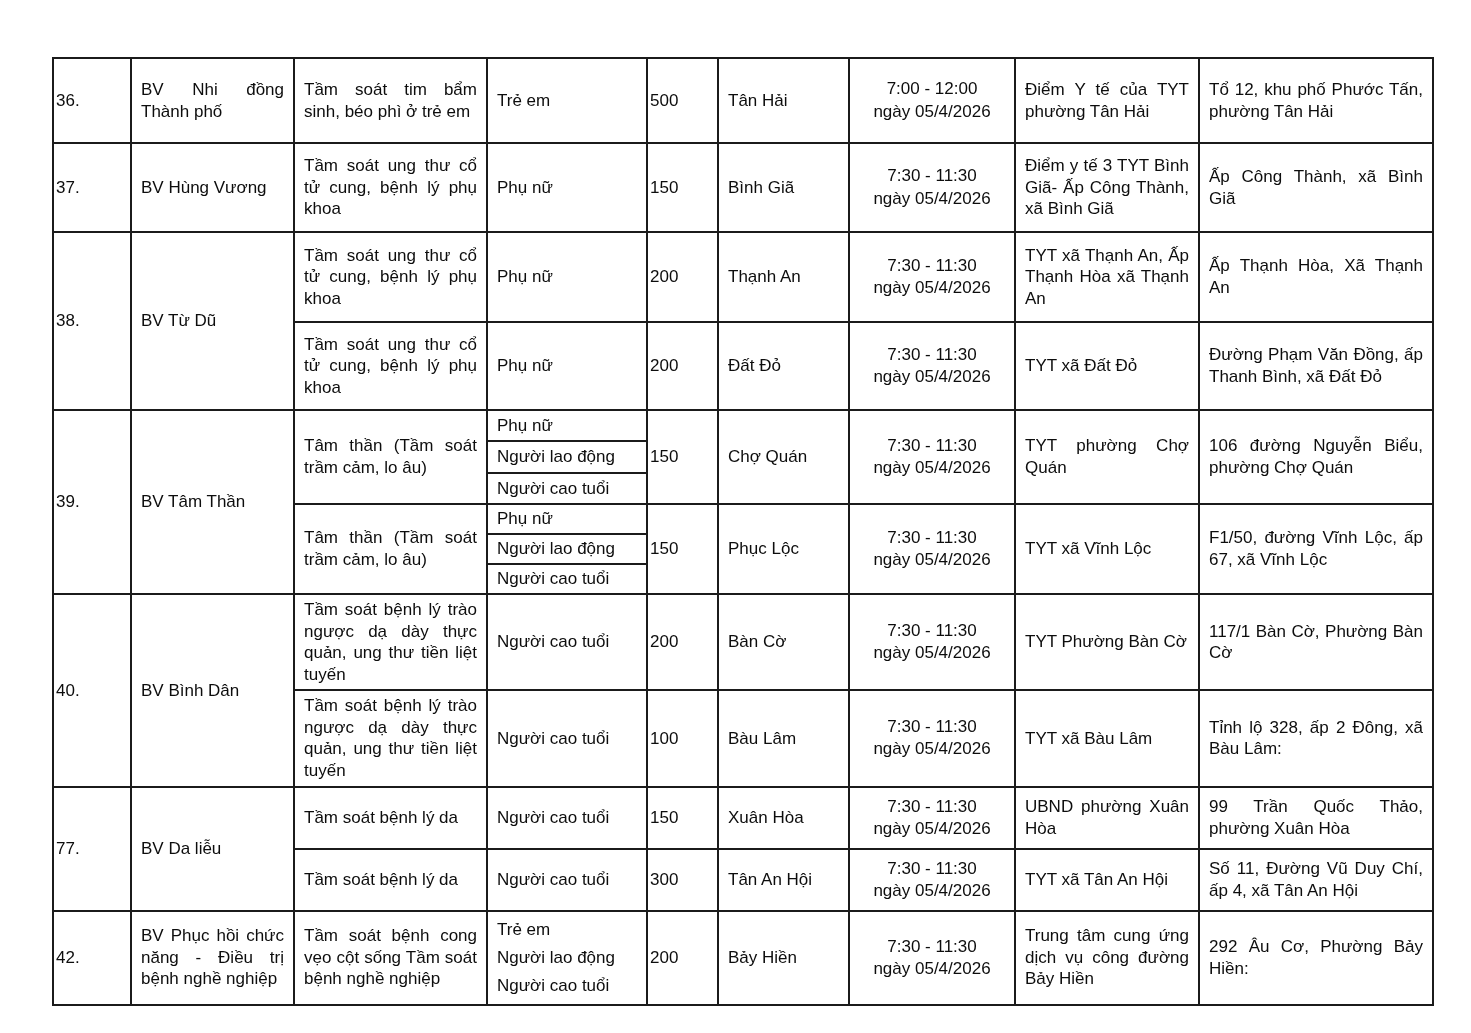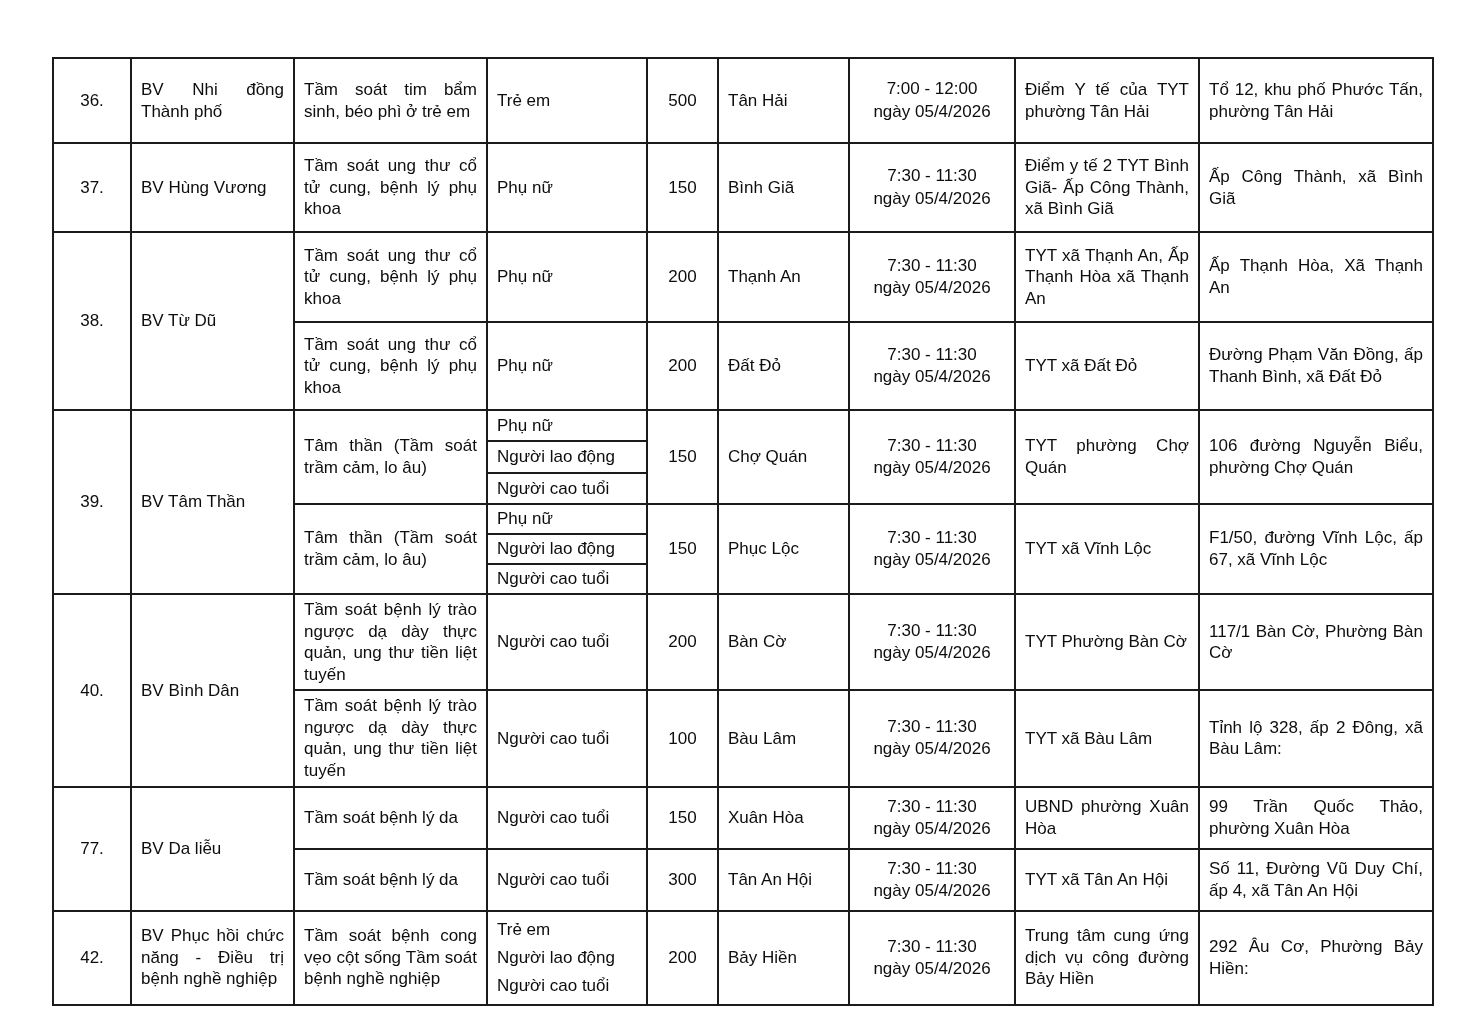--- a/index.html
+++ b/index.html
@@ -1,21 +1,21 @@
 <!DOCTYPE html>
 <html><head>
 <meta charset="utf-8">
 <style>
   html,body{margin:0;padding:0;background:#ffffff;}
   body{width:1471px;height:1033px;font-family:"Liberation Sans",sans-serif;color:#0d0d0d;}
   .page{position:relative;width:1471px;height:1033px;background:#fff;overflow:hidden;}
   table.sched{position:absolute;left:52px;top:57px;width:1380px;border-collapse:collapse;table-layout:fixed;}
   td{border:2px solid #1b1b1b;font-size:17px;line-height:1.27;vertical-align:middle;
      padding:4px 9px;overflow:hidden;overflow-wrap:break-word;}
-  td.center{text-align:center;padding:12px 2px;}
+  td.center{padding:12px 2px;}
   td.justify{text-align:justify;}
   td.left{text-align:left;}
   td.split{padding:0;}
   .splitwrap{display:flex;flex-direction:column;height:100%;}
   .mini{flex:1;display:flex;align-items:center;padding:0 9px;}
   .mini + .mini{border-top:2px solid #1b1b1b;}
   .h92{height:92px;} .h88{height:88px;}
   .stack div{line-height:28px;}
   .timecell div{line-height:1.3;text-align:center;}
 </style>
@@ -56,21 +56,21 @@
       <td class="center">37.</td>
       <td class="justify">BV Hùng Vương</td>
       <td class="justify">Tầm soát ung thư cổ tử cung, bệnh lý phụ khoa</td>
       <td class="left">Phụ nữ</td>
       <td class="center">150</td>
       <td class="left">Bình Giã</td>
       <td class="left timecell">
         <div>7:30 - 11:30</div>
         <div>ngày 05/4/2026</div>
       </td>
-      <td class="justify">Điểm y tế 2 TYT Bình Giã- Ấp Công Thành, xã Bình Giã</td>
+      <td class="justify">Điểm y tế 3 TYT Bình Giã- Ấp Công Thành, xã Bình Giã</td>
       <td class="justify">Ấp Công Thành, xã Bình Giã</td>
     </tr>
 
     <tr style="height:90px">
       <td class="center" rowspan="2">38.</td>
       <td class="justify" rowspan="2">BV Từ Dũ</td>
       <td class="justify">Tầm soát ung thư cổ tử cung, bệnh lý phụ khoa</td>
       <td class="left">Phụ nữ</td>
       <td class="center">200</td>
       <td class="left">Thạnh An</td>

